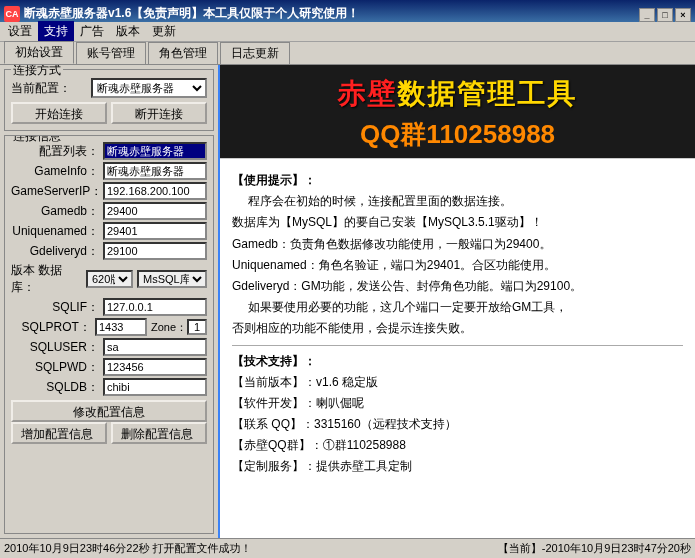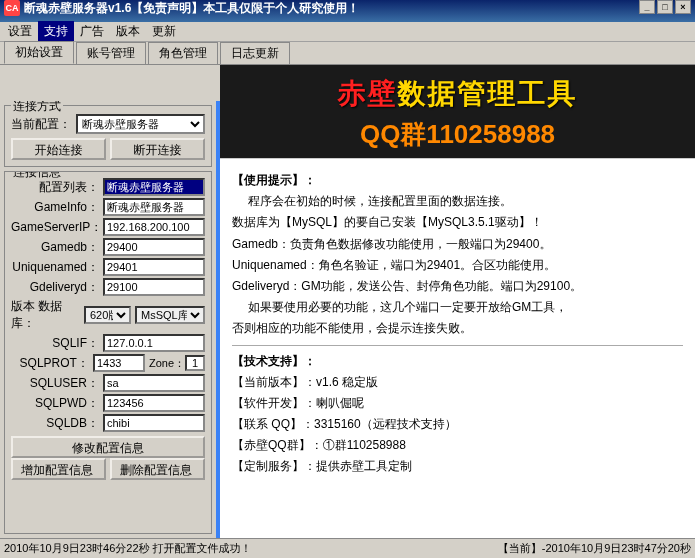--- a/index.html
+++ b/index.html
@@ -10,21 +10,21 @@
       font-size: 12px;
       background: #d4d0c8;
       overflow: hidden;
     }
     
     #title-bar {
       background: linear-gradient(to bottom, #0a246a, #3a6ea5);
       color: white;
       height: 22px;
       display: flex;
-      align-items: flex-start;
+      align-items: flex-end;
       padding: 0 4px;
       font-size: 12px;
       font-weight: bold;
       user-select: none;
     }
     #title-icon {
       width: 16px;
       height: 16px;
       background: #ff4444;
       border-radius: 2px;
@@ -95,47 +95,46 @@
     
     #main {
       display: flex;
       height: calc(558px - 22px - 20px - 22px - 20px);
       border-top: 1px solid #888;
     }
     
     #left-panel {
       width: 220px;
       background: #d4d0c8;
-      border-right: 4px solid #3b82f6;
+      border-right: 2px solid #3b82f6;
       padding: 4px;
       display: flex;
       flex-direction: column;
       gap: 4px;
       overflow: hidden;
-      margin-top: 36px;
     }
     .group-box {
       border: 1px solid #888;
       padding: 4px 6px 6px;
       position: relative;
       background: #d4d0c8;
     }
     .group-title {
       position: absolute;
       top: -8px;
       left: 6px;
       background: #d4d0c8;
       padding: 0 2px;
       font-size: 12px;
     }
     .row {
       display: flex;
       align-items: center;
       margin-top: 4px;
-      gap: 5px;
+      gap: 20px;
     }
     .label {
       font-size: 12px;
       color: #000;
       white-space: nowrap;
     }
     select.config-select {
       flex: 1;
       height: 20px;
       font-size: 11px;

